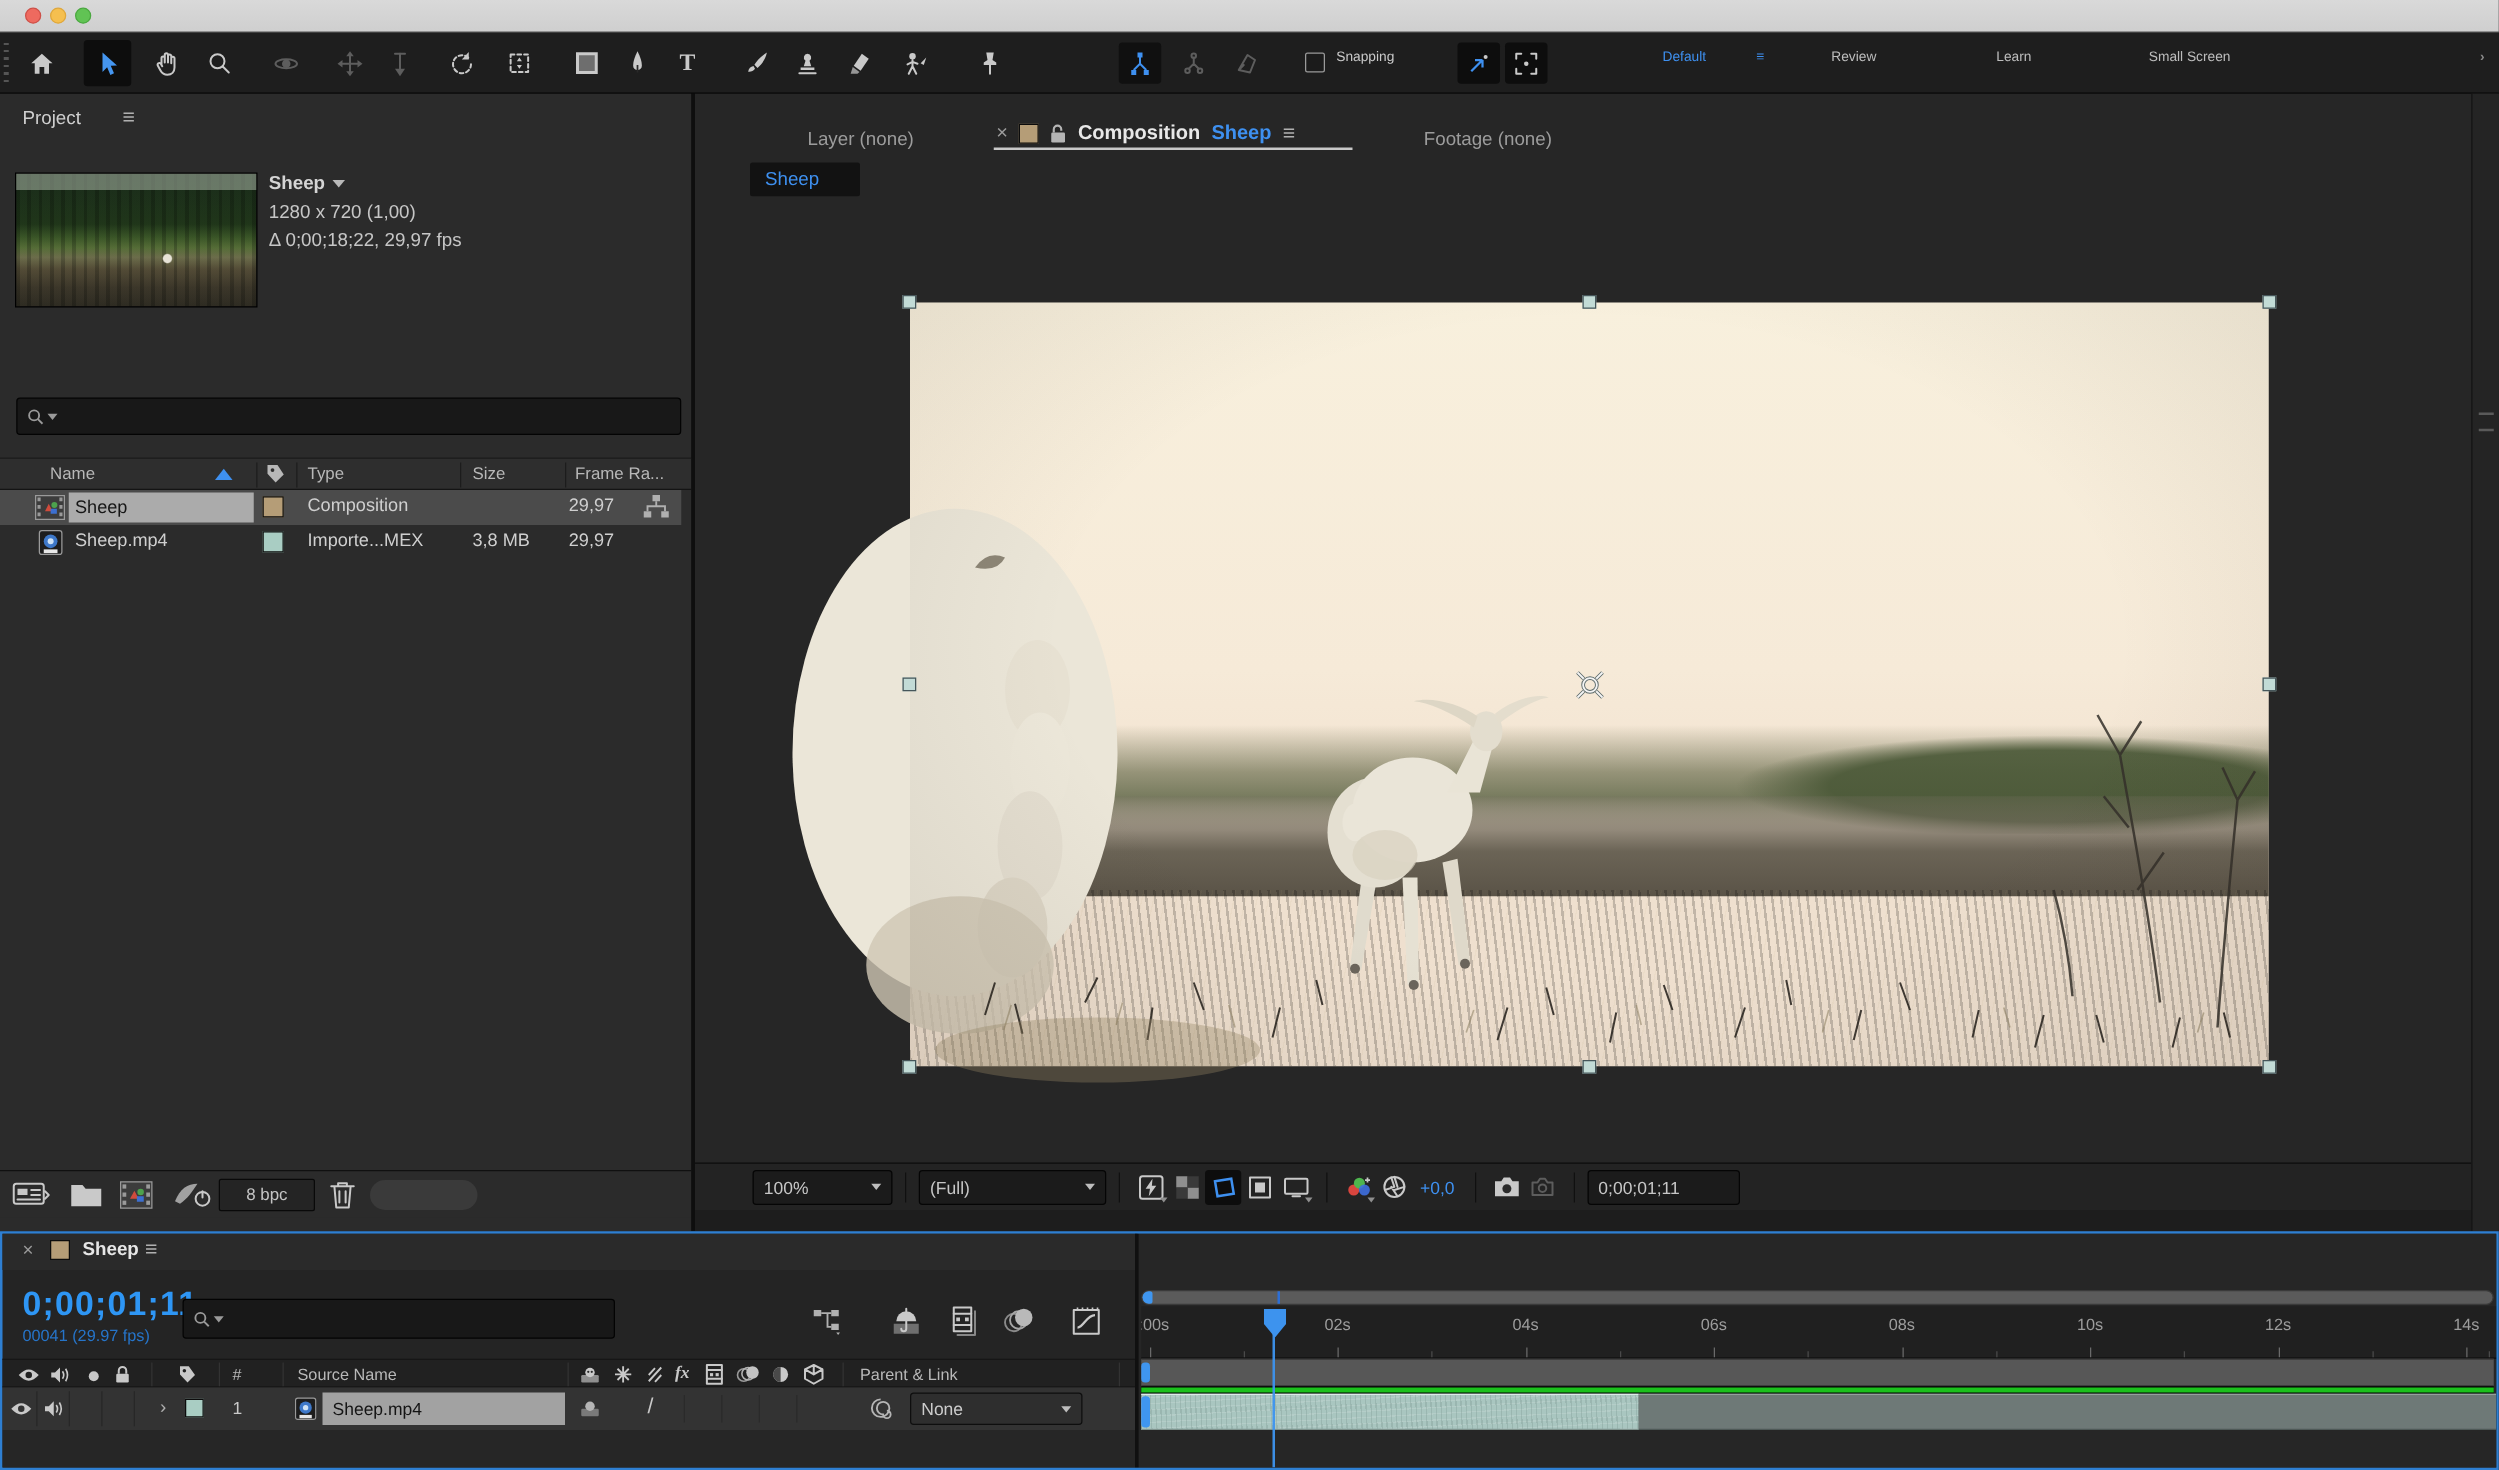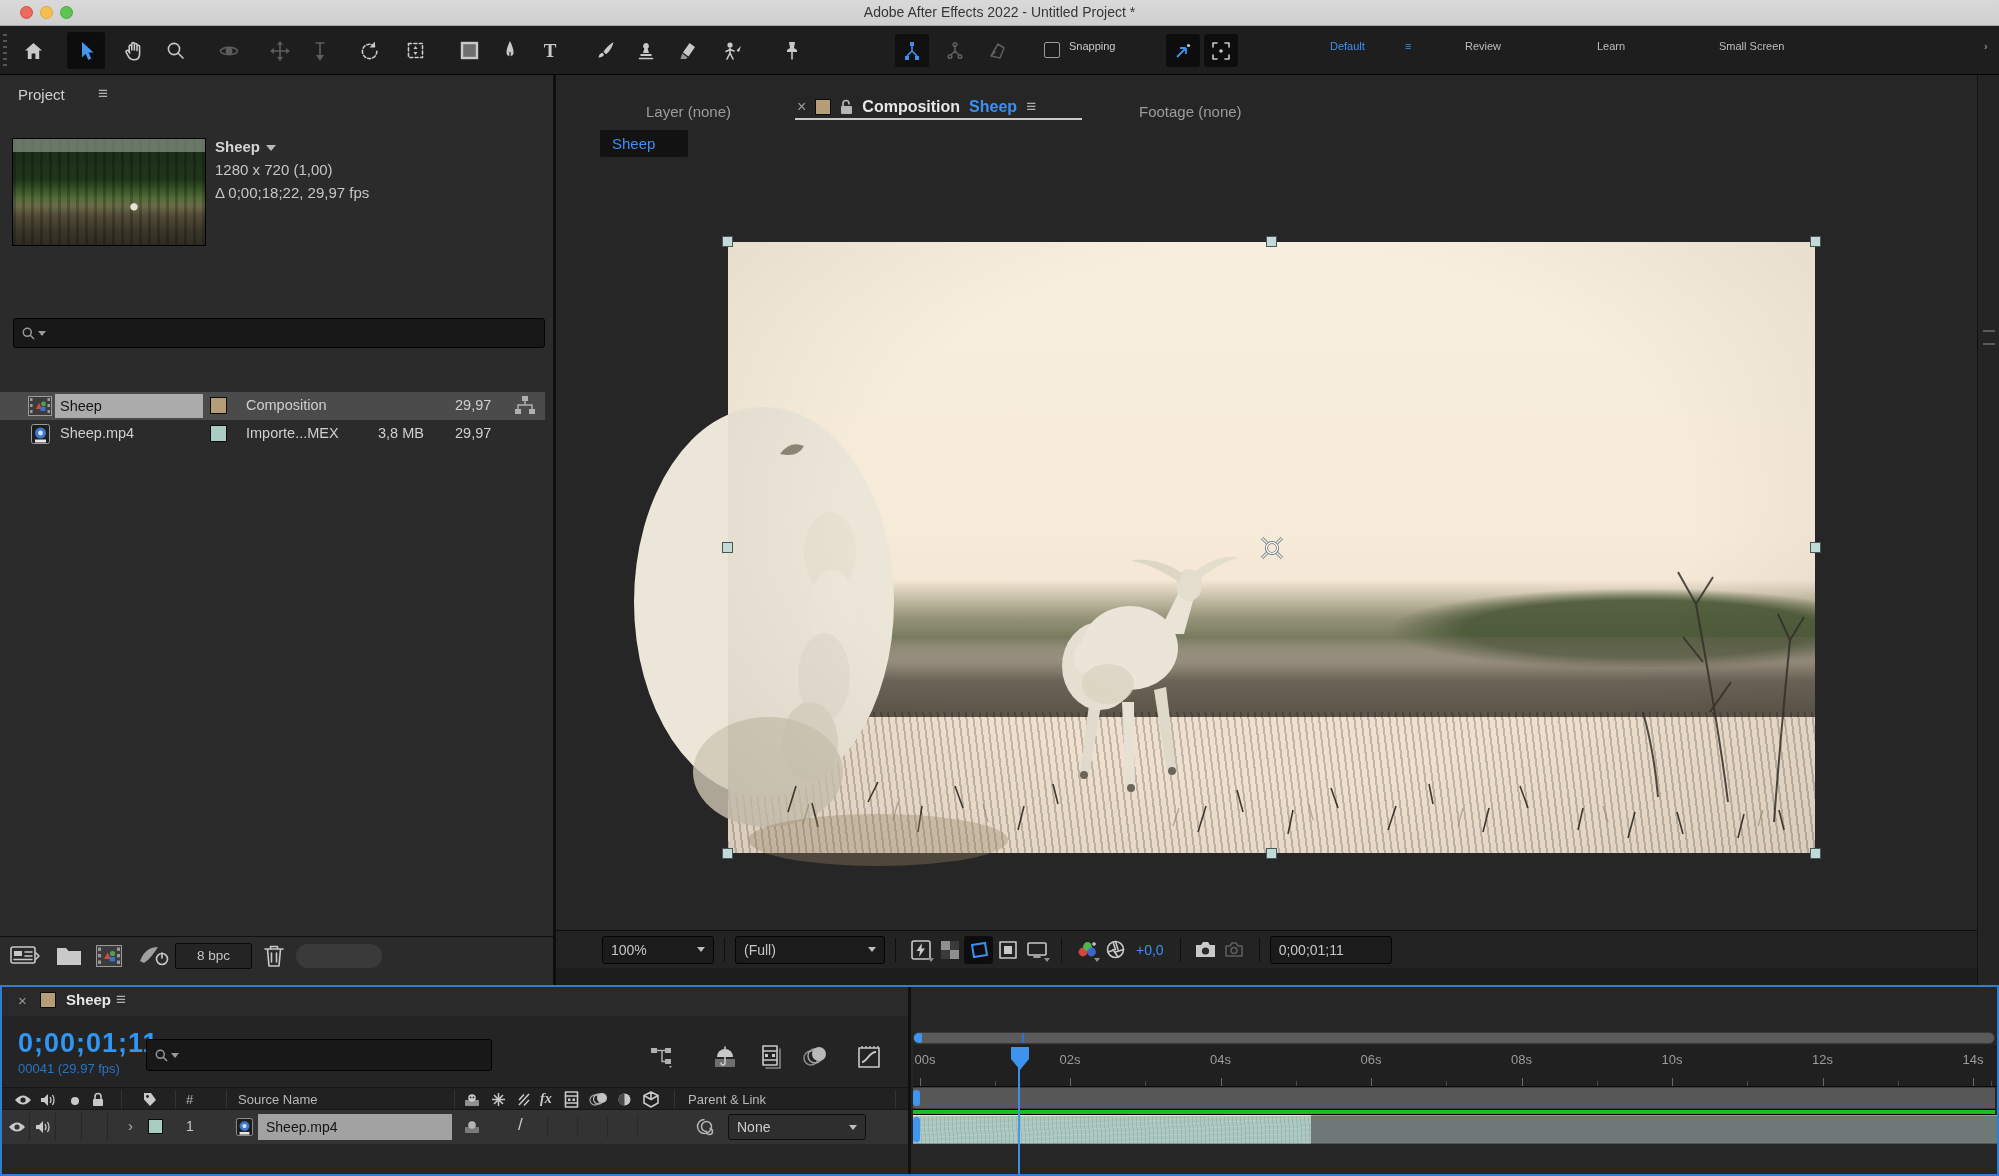--- a/index.html
+++ b/index.html
@@ -159,21 +159,20 @@
     border-top:5px solid #bdbdbd; }
   #tl-below { left:0; top:157px; width:906px; height:30px; background:#262626; }
 </style>
 </head>
 <body>
 
 <div id="titlebar" class="abs">
   <div class="tl abs" style="left:20px; background:#ee6a5f; border:1px solid #ce5048;"></div>
   <div class="tl abs" style="left:40px; background:#f5bf4f; border:1px solid #dfa73b;"></div>
   <div class="tl abs" style="left:60px; background:#61c354; border:1px solid #4aa83f;"></div>
-  <div id="title-text" class="abs">Adobe After Effects 2022 - Untitled Project *</div>
 </div>
 
 <div id="toolbar" class="abs">
   <div id="drag-dots" class="abs"></div>
 
   <button class="tool" style="left:14px;">
     <svg width="19" height="18" viewBox="0 0 19 18">
         <path class="fl" d="M9.5 1 L18 8.6 H15.2 V17 H11.4 V11.6 H7.6 V17 H3.8 V8.6 H1 Z"></path>
       </svg>
   </button>
@@ -330,20 +329,35 @@
   </div>
 
   <div id="proj-search" class="abs searchbox">
     <svg width="13" height="13" viewBox="0 0 13 13">
         <circle cx="5.3" cy="5.3" r="4" fill="none" stroke="#9a9a9a" stroke-width="1.5"></circle>
         <path d="M8.3 8.3 L12 12" stroke="#9a9a9a" stroke-width="1.5"></path>
       </svg>
     <span class="search-caret"></span>
   </div>
 
+  <div id="proj-thead" class="abs">
+    <span class="abs" style="left:40px; top:4px;">Name</span>
+    <span class="abs sort-up" style="left:172px; top:8px;"></span>
+    <span class="colsep" style="left:205px;"></span>
+    <svg class="abs" style="left:212px; top:4px;" width="17" height="16" viewBox="0 0 17 16">
+        <path fill="#b8b8b8" d="M2 1 H10 L15 8.5 L8.5 15 L2 8 Z"></path>
+        <circle cx="6" cy="5" r="1.5" fill="#2e2e2e"></circle>
+      </svg>
+    <span class="colsep" style="left:237px;"></span>
+    <span class="abs" style="left:246px; top:4px;">Type</span>
+    <span class="colsep" style="left:368px;"></span>
+    <span class="abs" style="left:378px; top:4px;">Size</span>
+    <span class="colsep" style="left:452px;"></span>
+    <span class="abs" style="left:460px; top:4px; width:85px; overflow:hidden; white-space:nowrap;">Frame Ra...</span>
+  </div>
 
   <div class="prow selected" style="top:317px;">
     <svg class="abs" style="left:28px; top:4px;" width="24" height="20" viewBox="0 0 24 20">
         <rect x="0.5" y="0.5" width="23" height="19" fill="#3c3c3c" stroke="#9a9a9a"></rect>
         <rect x="2" y="2" width="2.5" height="3" fill="#9a9a9a"></rect>
         <rect x="2" y="8" width="2.5" height="3" fill="#9a9a9a"></rect>
         <rect x="2" y="14" width="2.5" height="3" fill="#9a9a9a"></rect>
         <rect x="19.5" y="2" width="2.5" height="3" fill="#9a9a9a"></rect>
         <rect x="19.5" y="8" width="2.5" height="3" fill="#9a9a9a"></rect>
         <rect x="19.5" y="14" width="2.5" height="3" fill="#9a9a9a"></rect>

